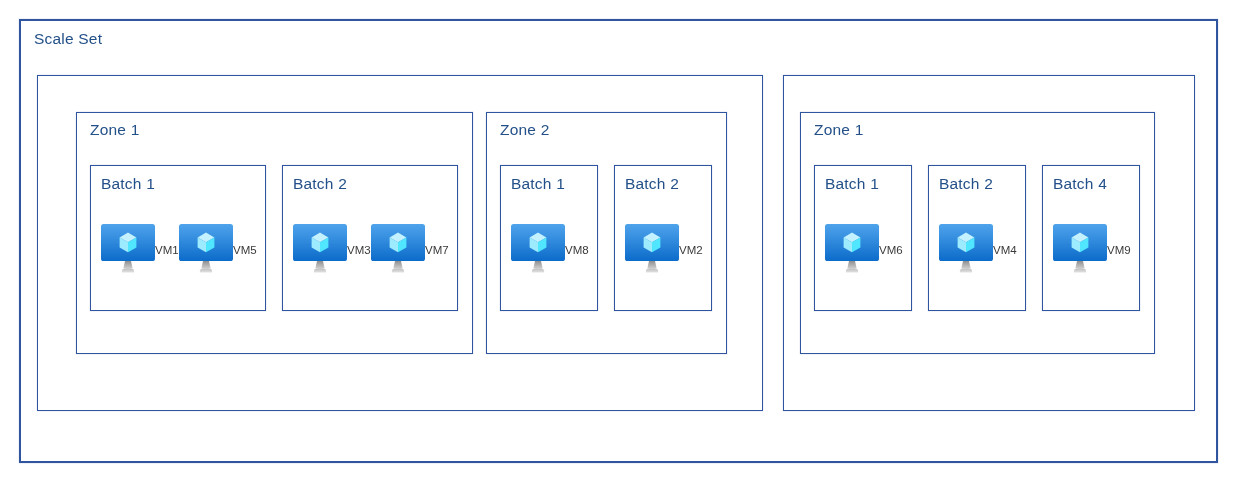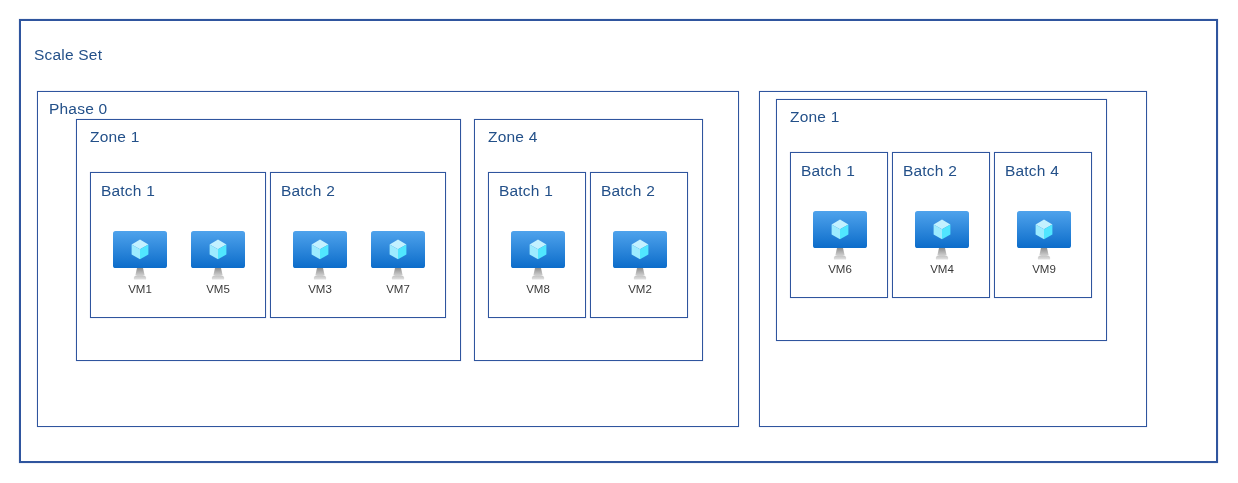--- a/index.html
+++ b/index.html
@@ -11,21 +11,21 @@
     --title-blue: #235089;
     --vm-label: #3a3a3a;
   }
 
   .scale-set {
     position: absolute;
     left: 19px; top: 19px;
     width: 1199px; height: 444px;
     border: 2px solid var(--border-blue);
     box-shadow: 0 0 1px rgba(90,115,170,.5);
-    padding: 24px 0 0 13px;
+    padding: 8px 0 0 13px;
     background: #ffffff;
   }
 
   .box-title {
     font-size: 15.5px;
     line-height: 20px;
     color: var(--title-blue);
     letter-spacing: .2px;
     white-space: nowrap;
   }
@@ -44,78 +44,78 @@
     box-shadow: 0 0 1px rgba(90,115,170,.45);
     padding: 7px 35px 0 11px;
     background: #ffffff;
   }
   .phase.phase-idx-1 { padding-right: 39px; }
 
   .zones-row {
     display: flex;
     align-items: flex-start;
     gap: 13px;
+    margin-top: 29px;
   }
   .phase.phase-idx-0 .zones-row { margin-left: 27px; }
   .phase.phase-idx-1 .zones-row { margin-left: 5px; }
 
   .zone {
     height: 242px;
     border: 1.5px solid var(--border-blue);
     box-shadow: 0 0 1px rgba(90,115,170,.45);
     padding: 7px 14px 0 13px;
     background: #ffffff;
   }
 
   .batches-row {
     display: flex;
     align-items: flex-start;
-    gap: 4px;
+    gap: 16px;
     margin-top: 25px;
     border-radius: 11px;
   }
 
   .batch {
     height: 146px;
     border: 1.5px solid var(--border-blue);
     box-shadow: 0 0 1px rgba(90,115,170,.45);
     padding: 8px 8px 0 10px;
     background: #ffffff;
   }
 
   .vms-row {
     display: flex;
     margin-top: 30px;
   }
 
   .vm {
     width: 78px;
     display: flex;
-    flex-direction: column;
+    flex-direction: row;
     align-items: center;
   }
 
   .vm-icon-wrap { width: 54px; height: 50px; }
   .vm-icon-wrap svg { display: block; }
 
   .vm-label {
     margin-top: 1px;
     font-size: 11.5px;
     line-height: 14px;
     color: var(--vm-label);
   }
 </style>
 </head>
 <body>
 
 <div class="scale-set">
   <div class="box-title">Scale Set</div>
   <div class="phases-row" id="phases-row">
       <div class="phase phase-idx-0">
-        <div class="box-title">Phase 0</div>
         <div class="zones-row">
           <div class="zone">
             <div class="box-title">Zone 1</div>
             <div class="batches-row">
               <div class="batch">
                 <div class="box-title">Batch 1</div>
                 <div class="vms-row">
                   <div class="vm">
   <span class="vm-icon-wrap">
     <svg width="54" height="50" viewBox="0 0 54 50" xmlns="http://www.w3.org/2000/svg">
@@ -227,21 +227,21 @@
       <path d="M21 48.5 Q20 44.6 24.5 44.2 L29.5 44.2 Q34 44.6 33 48.5 Z" fill="url(#vmBase)"></path>
     </svg>
   </span>
 <div class="vm-label">VM7</div>
                   </div>
                 </div>
               </div>
             </div>
           </div>
           <div class="zone">
-            <div class="box-title">Zone 4</div>
+            <div class="box-title">Zone 2</div>
             <div class="batches-row">
               <div class="batch">
                 <div class="box-title">Batch 1</div>
                 <div class="vms-row">
                   <div class="vm">
   <span class="vm-icon-wrap">
     <svg width="54" height="50" viewBox="0 0 54 50" xmlns="http://www.w3.org/2000/svg">
       <defs>
         <linearGradient id="vmMon" x1="0" y1="0" x2="0" y2="1">
           <stop offset="0" stop-color="#4fa3ec"></stop>

